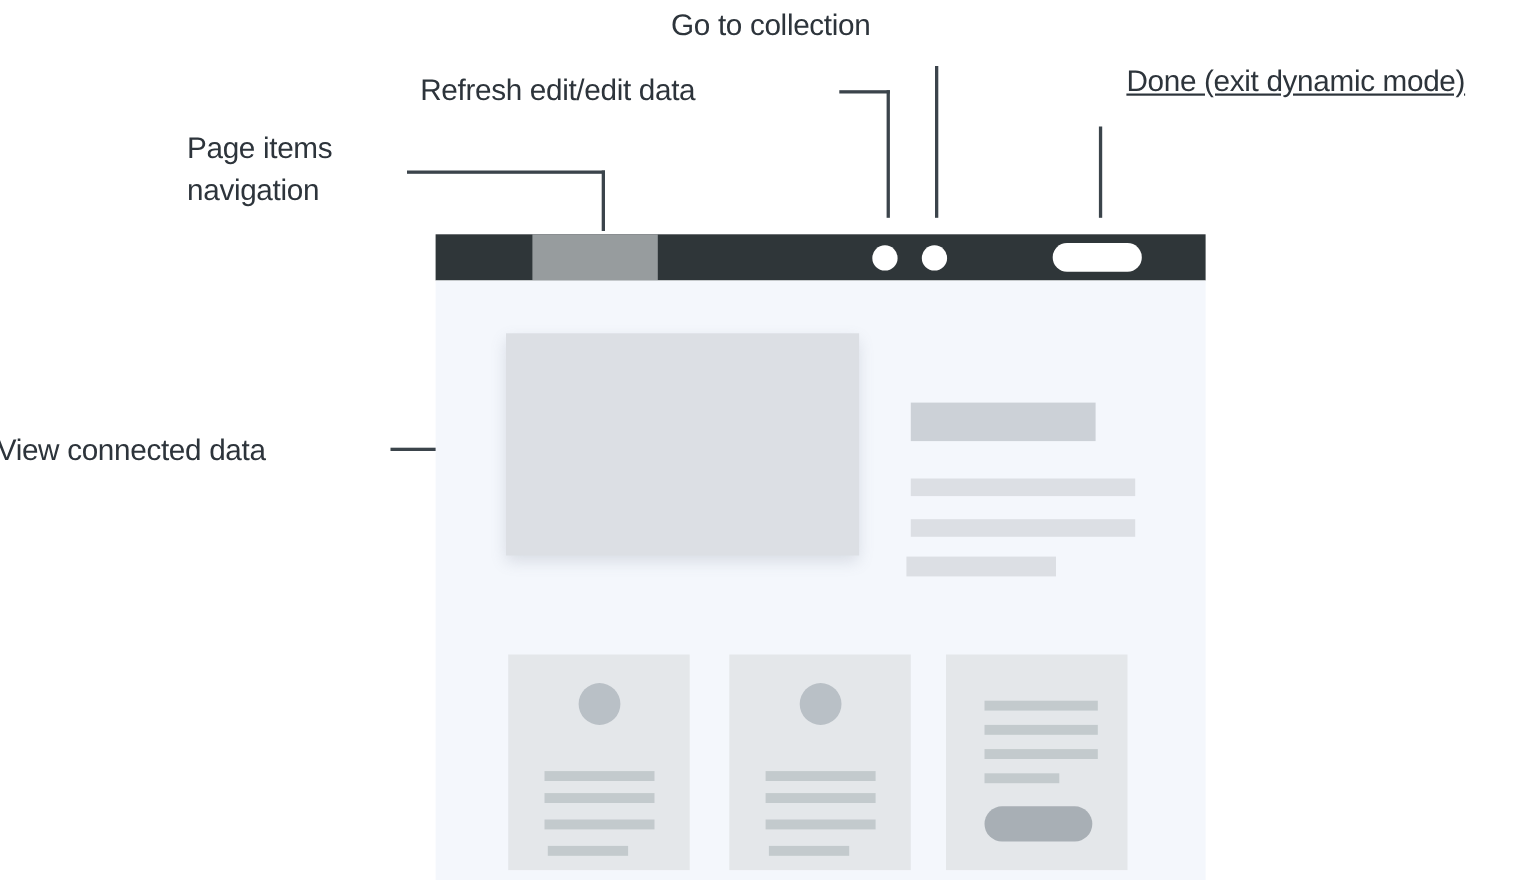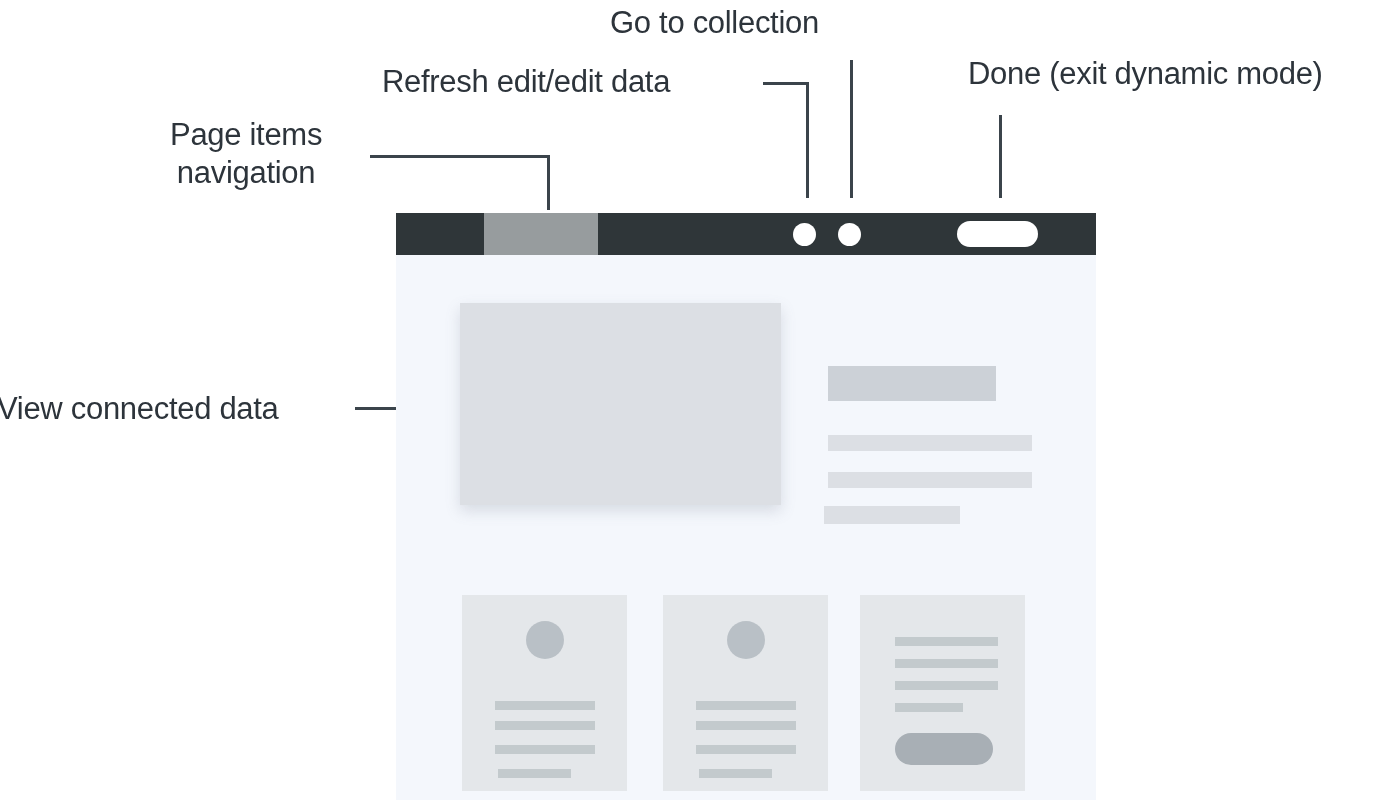--- a/index.html
+++ b/index.html
@@ -17,26 +17,25 @@
     height: 800px;
     background: #ffffff;
     overflow: hidden;
   }
 
   
   .anno {
     position: absolute;
     color: #2d343b;
     font-family: "Liberation Sans", sans-serif;
-    font-size: 31px;
+    font-size: 27px;
     line-height: 38px;
     font-weight: 400;
     letter-spacing: -0.3px;
     white-space: pre-line;
-    text-align: center;
   }
 
   
   .lead-h, .lead-v {
     position: absolute;
     background: #3b444b;
   }
   .lead-h { height: 3px; }
   .lead-v { width: 3px; }
 
@@ -140,21 +139,21 @@
 <body>
 
 <div id="stage">
 
   <div id="anno-layer">
       <div class="anno" style="left: 610px; top: 4px;">Go to collection</div>
       <div class="lead-v" style="left: 850px; top: 60px; height: 138px;"></div>
       <div class="anno" style="left: 382px; top: 63px;">Refresh edit/edit data</div>
       <div class="lead-h" style="left: 763px; top: 82px; width: 46px;"></div>
       <div class="lead-v" style="left: 806px; top: 82px; height: 116px;"></div>
-      <div class="anno" style="left: 968px; top: 55px;">Done (exit dynamic mode)</div>
+      <div class="anno" style="left: 1024px; top: 55px; text-decoration: underline;">Done (exit dynamic mode)</div>
       <div class="lead-v" style="left: 999px; top: 115px; height: 83px;"></div>
       <div class="anno" style="left: 170px; top: 116px;">Page items
 navigation</div>
       <div class="lead-h" style="left: 370px; top: 155px; width: 180px;"></div>
       <div class="lead-v" style="left: 547px; top: 155px; height: 55px;"></div>
       <div class="anno" style="left: -3px; top: 390px;">View connected data</div>
       <div class="lead-h" style="left: 355px; top: 407px; width: 118px;"></div>
     </div>
 
   <div id="window">

